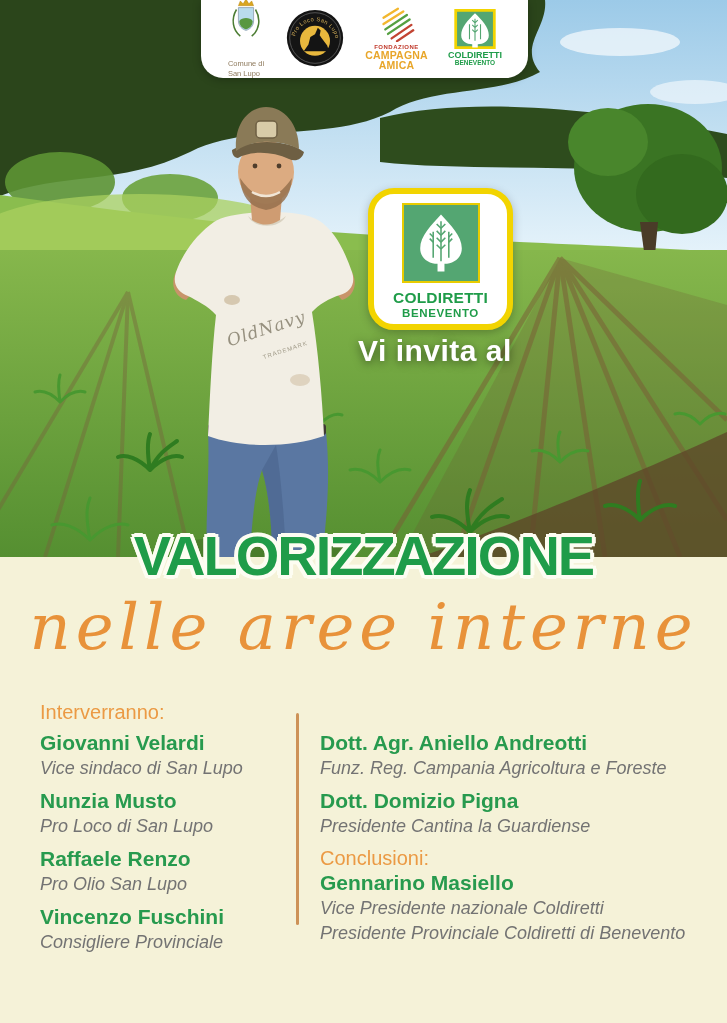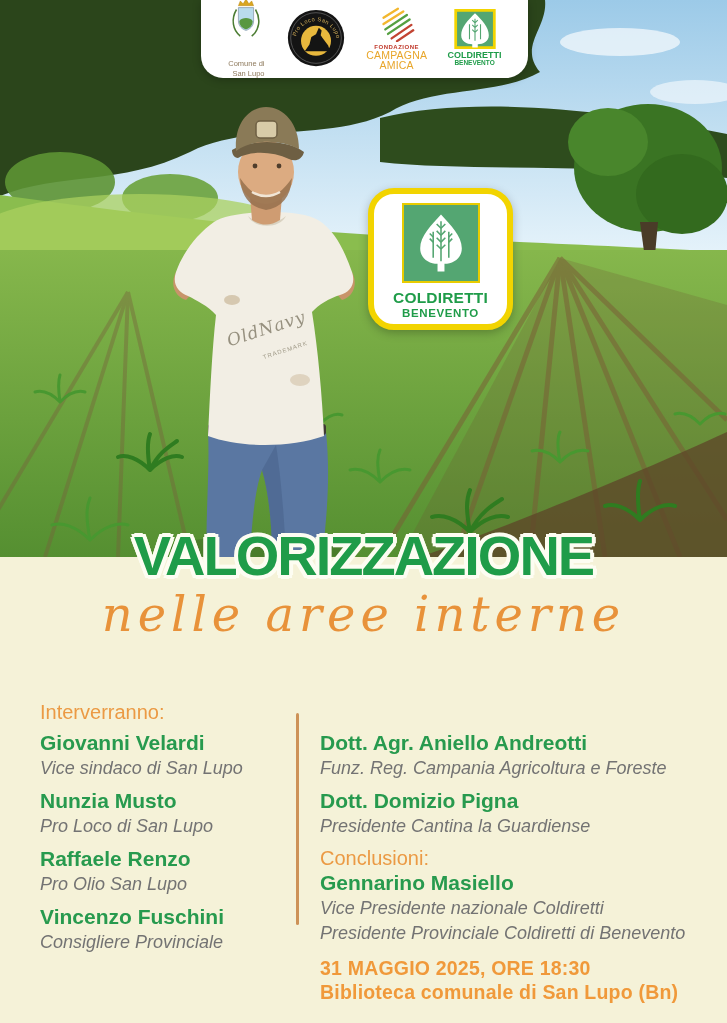--- a/index.html
+++ b/index.html
@@ -12,23 +12,23 @@
   .photo{position:absolute;left:0;top:0;width:727px;height:557px;z-index:1;}
   .photo svg{display:block;width:100%;height:100%;}
   
   .logo-bar{
     position:absolute;left:201px;top:0;width:327px;height:78px;z-index:5;
     background:#ffffff;border-radius:0 0 22px 22px;
     display:flex;align-items:center;justify-content:space-evenly;
     box-shadow:0 2px 8px rgba(0,0,0,.25);padding:4px 6px 6px 6px;
   }
   .logo{display:flex;flex-direction:column;align-items:center;justify-content:center;line-height:1;}
-  .logo-caption{font-size:7.5px;color:#8f7b5e;text-align:right;line-height:1.25;margin-top:19px;}
+  .logo-caption{font-size:7.5px;color:#8f7b5e;text-align:left;line-height:1.25;margin-top:19px;}
   .ca-fondazione{font-size:6px;font-weight:bold;color:#c0392b;letter-spacing:.5px;margin-top:2px;}
-  .ca-name{font-size:10.5px;font-weight:400;color:#e8a62a;letter-spacing:.2px;}
+  .ca-name{font-size:10.5px;font-weight:700;color:#e8a62a;letter-spacing:.2px;}
   .cb-name{font-size:9px;font-weight:800;color:#1f9c49;margin-top:2px;}
   .cb-sub{font-size:6.5px;font-weight:800;color:#1f9c49;}
   
   .badge-card{
     position:absolute;left:368px;top:188px;width:145px;height:142px;z-index:5;
     background:#ffffff;border:6px solid #f2d400;border-radius:26px;
     box-shadow:0 3px 10px rgba(0,0,0,.25);
     display:flex;flex-direction:column;align-items:center;
   }
   .badge-emblem{
@@ -46,21 +46,21 @@
   .cream{position:absolute;left:0;top:557px;width:727px;height:466px;background:#f5f2d8;z-index:2;}
   
   .title-block{position:absolute;left:0;top:527px;width:727px;text-align:center;z-index:6;}
   .title-line{
     font-size:56px;font-weight:800;letter-spacing:-2px;line-height:57px;color:#1f9c49;white-space:nowrap;
     text-shadow:-3px -3px 0 #fdfdf2,3px -3px 0 #fdfdf2,-3px 3px 0 #fdfdf2,3px 3px 0 #fdfdf2,
                  0 -4px 0 #fdfdf2,0 4px 0 #fdfdf2,-4px 0 0 #fdfdf2,4px 0 0 #fdfdf2;
   }
   .title-script{
     font-family:"DejaVu Serif",serif;font-style:italic;
-    font-size:48px;color:#e8923a;letter-spacing:5px;line-height:58px;margin-top:1px;white-space:nowrap;
+    font-size:64px;color:#e8923a;letter-spacing:5px;line-height:58px;margin-top:14px;white-space:nowrap;
   }
   
   .left-col{position:absolute;left:40px;top:700px;width:250px;z-index:7;}
   .right-col{position:absolute;left:320px;top:700px;width:400px;z-index:7;}
   .divider{position:absolute;left:296px;top:713px;width:3px;height:212px;background:#cd9257;border-radius:2px;z-index:7;}
   .section-label{font-size:20px;color:#eb9a44;line-height:24px;margin-bottom:6px;}
   .entry{margin-bottom:7px;}
   .person-name{font-size:21px;font-weight:bold;color:#279a4e;line-height:26px;}
   .person-role{font-size:18px;font-style:italic;color:#737373;line-height:25px;}
   .right-col .first{margin-top:30px;}
@@ -240,20 +240,21 @@
           <path d="M21,22 V52 M39,22 V52"></path>
           <path d="M21,28 l-4,-4 M21,34 l-4,-4 M39,28 l4,-4 M39,34 l4,-4"></path>
         </g>
       </svg>
     </div>
     <div class="badge-org1">COLDIRETTI</div>
     <div class="badge-org2">BENEVENTO</div>
   </div>
 
   <div class="invite">
+    <div class="invite-line1">Vi invita al</div>
   </div>
 
   <div class="cream"></div>
 
   <div class="title-block">
     <div class="title-line">VALORIZZAZIONE</div>
     <div class="title-script">nelle aree interne</div>
   </div>
 
   <div class="left-col">
@@ -286,19 +287,15 @@
     <div class="entry">
       <div class="person-name">Dott. Domizio Pigna</div>
       <div class="person-role">Presidente Cantina la Guardiense</div>
     </div>
     <div class="concl-label">Conclusioni:</div>
     <div class="entry">
       <div class="person-name">Gennarino Masiello</div>
       <div class="person-role">Vice Presidente nazionale Coldiretti</div>
       <div class="person-role">Presidente Provinciale Coldiretti di Benevento</div>
     </div>
-    <div class="event-block">
-      <div class="event-line">31 MAGGIO 2025, ORE 18:30</div>
-      <div class="event-line">Biblioteca comunale di San Lupo (Bn)</div>
-    </div>
   </div>
 
 </div>
 
 </body></html>

